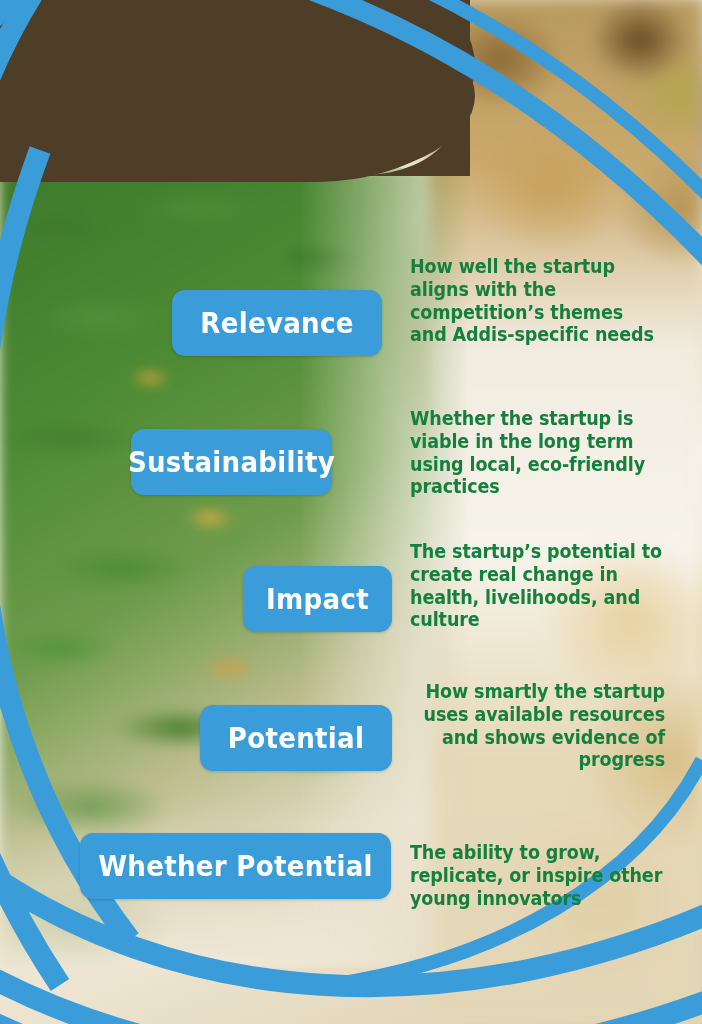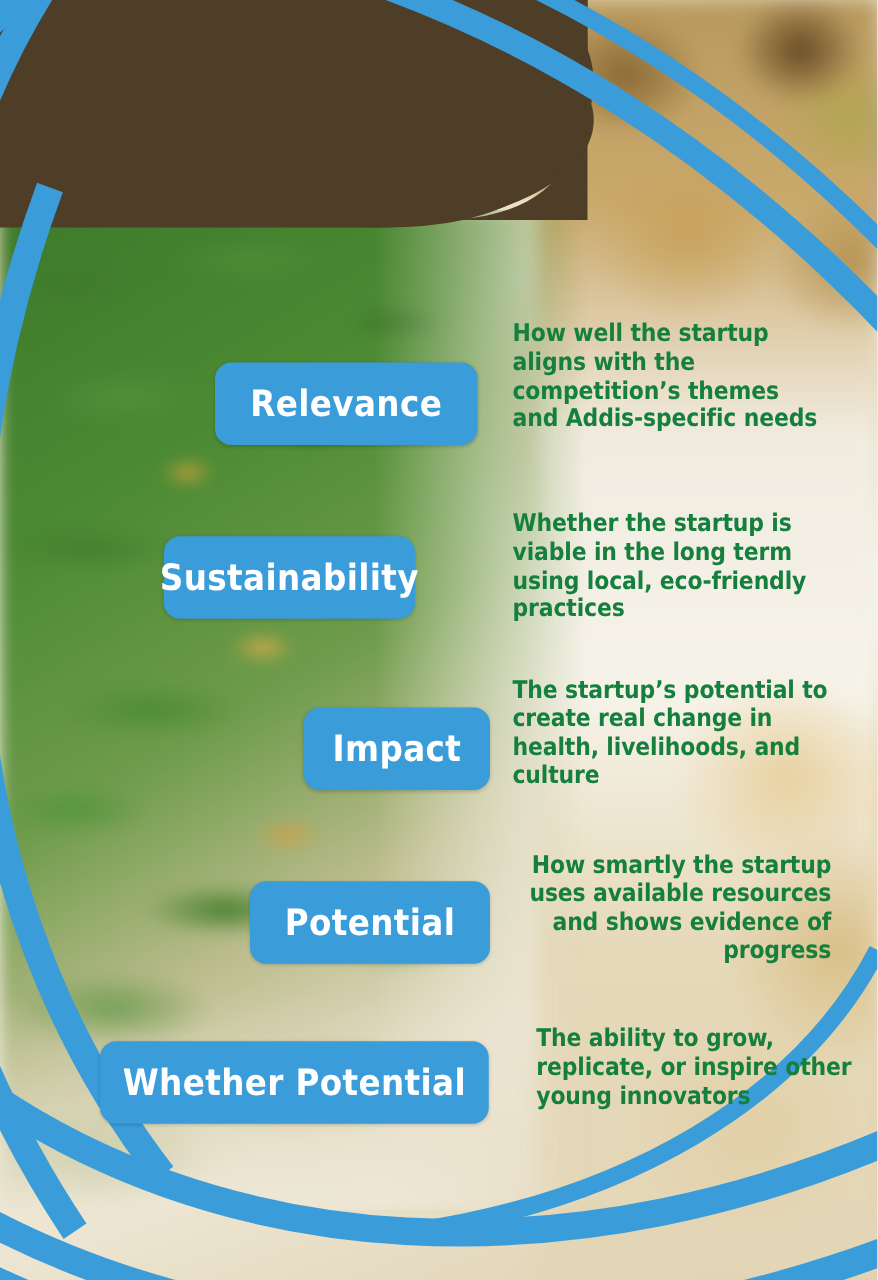--- a/index.html
+++ b/index.html
@@ -134,21 +134,21 @@
   
   .row-0 .badge { left:172px; width:210px; top:290px; }
   .row-0 .desc  { top:256px; }
   .row-1 .badge { left:131px; width:201px; top:429px; }
   .row-1 .desc  { top:408px; }
   .row-2 .badge { left:243px; width:149px; top:566px; }
   .row-2 .desc  { top:541px; }
   .row-3 .badge { left:200px; width:192px; top:705px; }
   .row-3 .desc  { top:681px;text-align:right; }
   .row-4 .badge { left:80px;  width:311px; top:833px; }
-  .row-4 .desc  { top:820px;margin-left:19px; }
+  .row-4 .desc  { top:842px; }
 </style>
 </head>
 <body>
 
 <div id="poster">
 
   <div class="photo-base"></div>
   <div class="photo-right"></div>
   <div class="photo-beans"></div>
 

